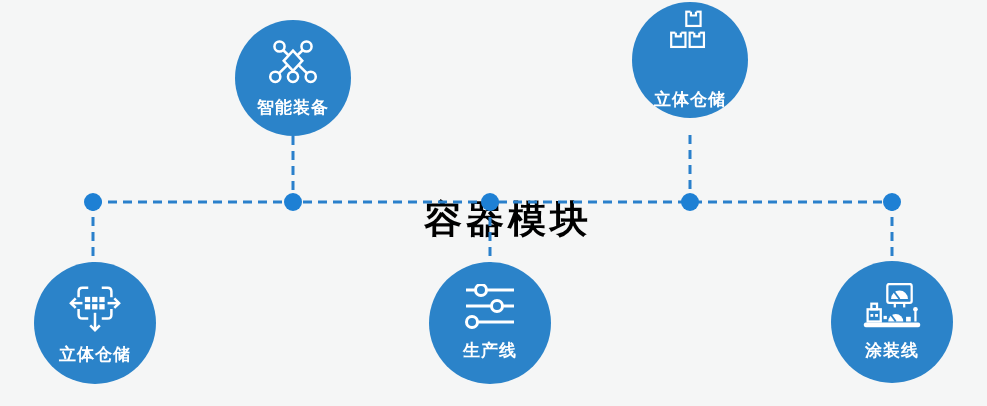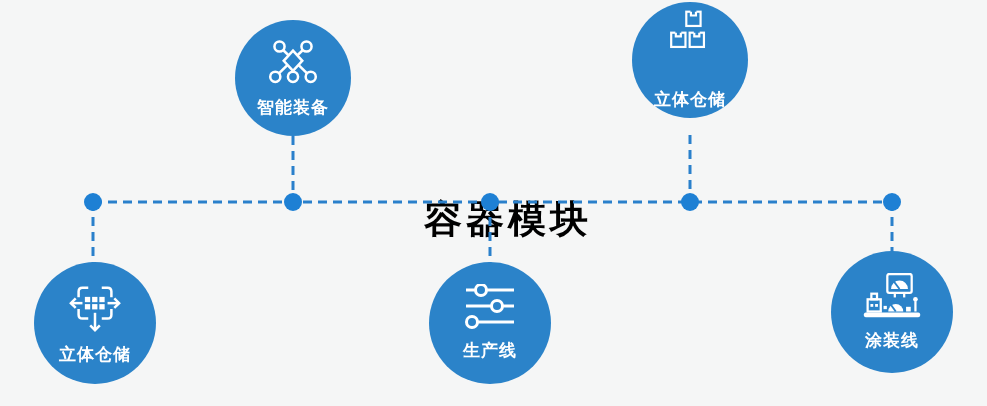--- a/index.html
+++ b/index.html
@@ -139,21 +139,21 @@
         <line x1="2" y1="22" x2="50" y2="22"></line>
         <line x1="2" y1="38" x2="50" y2="38"></line>
         <circle cx="17" cy="6" r="5.5" fill="#2b83c9"></circle>
         <circle cx="33" cy="22" r="5.5" fill="#2b83c9"></circle>
         <circle cx="8" cy="38" r="5.5" fill="#2b83c9"></circle>
       </svg>
     </span>
     <span class="label">生产线</span>
   </div>
 
-  <div class="node" style="left:831px;top:251px;width:122px;height:122px;">
+  <div class="node" style="left:831px;top:261px;width:122px;height:122px;">
     <span>
       <svg width="60" height="47" viewBox="0 0 64 50" fill="none" stroke="#ffffff" stroke-width="2.4">
         <rect x="27" y="1" width="26" height="20" rx="2"></rect>
         <path d="M31 17 A 9 9 0 0 1 49 17 Z" fill="#ffffff" stroke="none"></path>
         <line x1="40" y1="17" x2="34" y2="9" stroke="#2b83c9" stroke-width="2"></line>
         <line x1="35" y1="21" x2="35" y2="26"></line>
         <line x1="45" y1="21" x2="45" y2="26"></line>
         <rect x="10" y="22" width="6" height="6"></rect>
         <rect x="6" y="28" width="14" height="13"></rect>
         <g stroke="none" fill="#ffffff">

